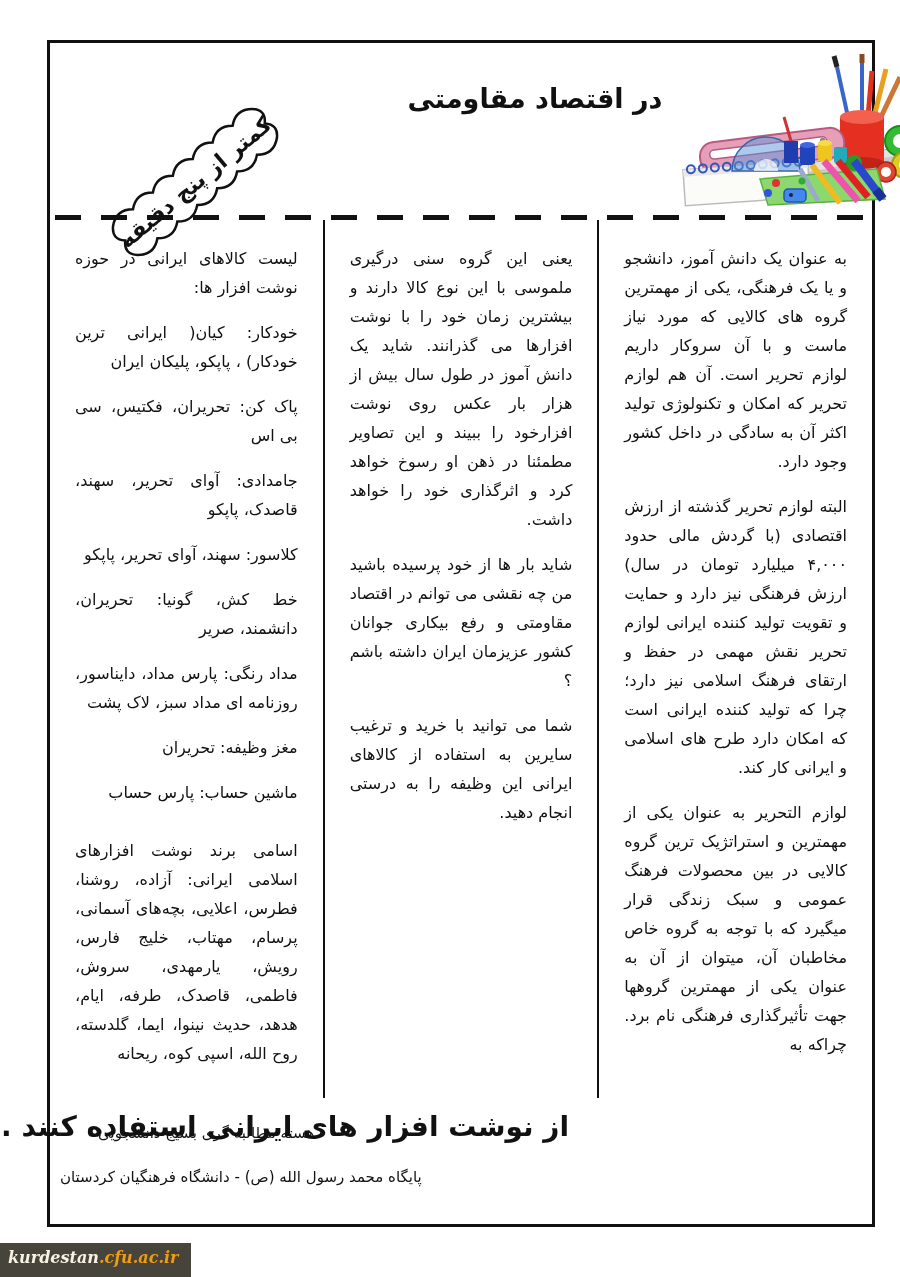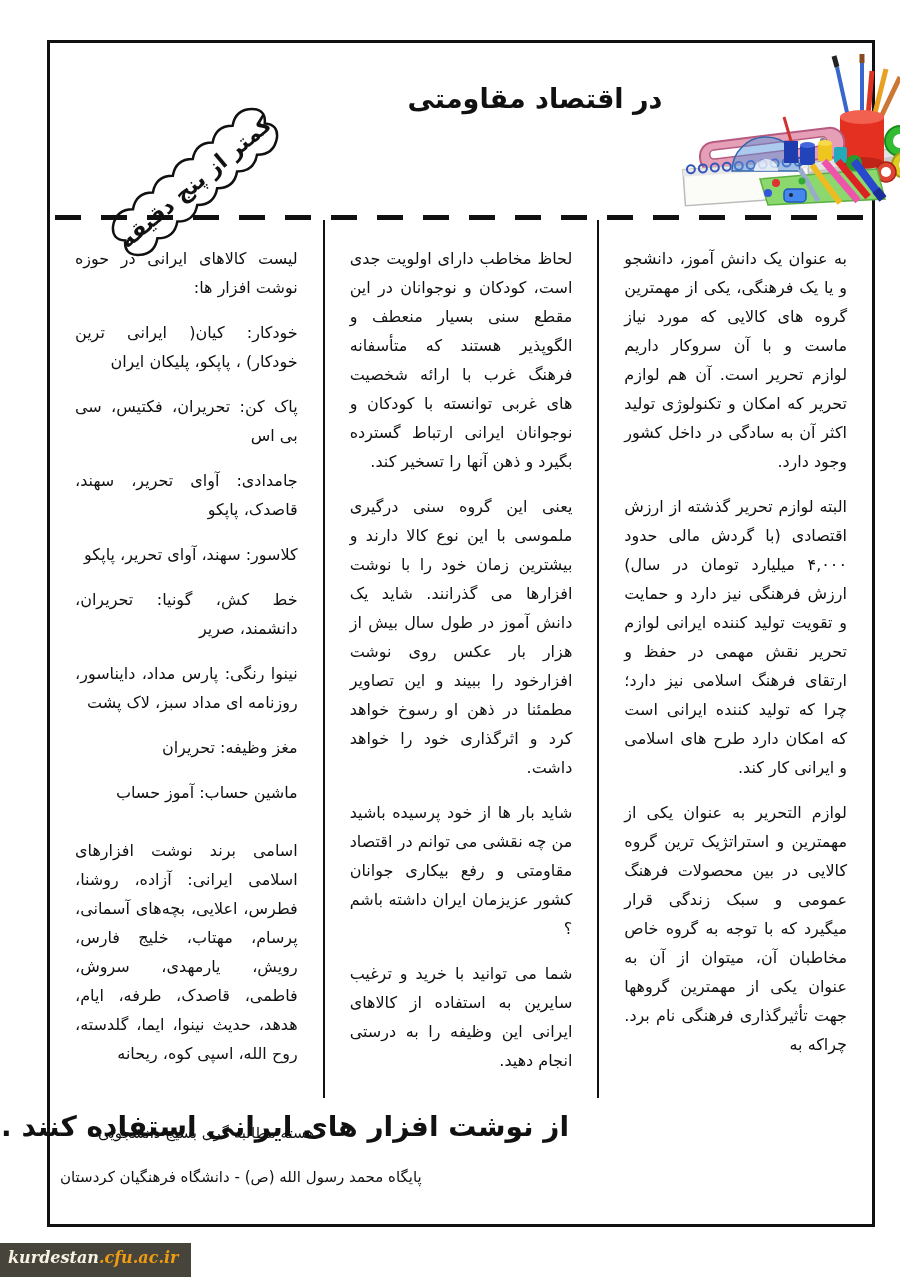--- a/index.html
+++ b/index.html
@@ -165,35 +165,34 @@
 
     <div class="dashes"></div>
 
     <div class="columns">
       <div class="col">
         <p>به عنوان یک دانش آموز، دانشجو و یا یک فرهنگی، یکی از مهمترین گروه های کالایی که مورد نیاز ماست و با آن سروکار داریم لوازم تحریر است. آن هم لوازم تحریر که امکان و تکنولوژی تولید اکثر آن به سادگی در داخل کشور وجود دارد.</p>
         <p>البته لوازم تحریر گذشته از ارزش اقتصادی (با گردش مالی حدود ۴,۰۰۰ میلیارد تومان در سال) ارزش فرهنگی نیز دارد و حمایت و تقویت تولید کننده ایرانی لوازم تحریر نقش مهمی در حفظ و ارتقای فرهنگ اسلامی نیز دارد؛ چرا که تولید کننده ایرانی است که امکان دارد طرح های اسلامی و ایرانی کار کند.</p>
         <p>لوازم التحریر به عنوان یکی از مهمترین و استراتژیک ترین گروه کالایی در بین محصولات فرهنگ عمومی و سبک زندگی قرار میگیرد که با توجه به گروه خاص مخاطبان آن، میتوان از آن به عنوان یکی از مهمترین گروهها جهت تأثیرگذاری فرهنگی نام برد. چراکه به</p>
       </div>
       <div class="col">
-        <p>لحاظ مخاطب دارای اولویت جدی است، کودکان و نوجوانان در این مقطع سنی بسیار منعطف و الگوپذیر هستند که متأسفانه فرهنگ غرب با ارائه شخصیت های غربی توانسته با کودکان و نوجوانان ایرانی ارتباط گسترده بگیرد و ذهن آنها را تسخیر کند.</p>
         <p>یعنی این گروه سنی درگیری ملموسی با این نوع کالا دارند و بیشترین زمان خود را با نوشت افزارها می گذرانند. شاید یک دانش آموز در طول سال بیش از هزار بار عکس روی نوشت افزارخود را ببیند و این تصاویر مطمئنا در ذهن او رسوخ خواهد کرد و اثرگذاری خود را خواهد داشت.</p>
         <p>شاید بار ها از خود پرسیده باشید من چه نقشی می توانم در اقتصاد مقاومتی و رفع بیکاری جوانان کشور عزیزمان ایران داشته باشم ؟</p>
         <p>شما می توانید با خرید و ترغیب سایرین به استفاده از کالاهای ایرانی این وظیفه را به درستی انجام دهید.</p>
       </div>
       <div class="col">
         <p>لیست کالاهای ایرانی در حوزه نوشت افزار ها:</p>
         <p class="item"><b>خودکار:</b> <span>کیان( ایرانی ترین خودکار) ، پاپکو، پلیکان ایران</span></p>
         <p class="item"><b>پاک کن:</b> <span>تحریران، فکتیس، سی بی اس</span></p>
         <p class="item"><b>جامدادی:</b> <span>آوای تحریر، سهند، قاصدک، پاپکو</span></p>
         <p class="item"><b>کلاسور:</b> <span>سهند، آوای تحریر، پاپکو</span></p>
         <p class="item"><b>خط کش، گونیا:</b> <span>تحریران، دانشمند، صریر</span></p>
-        <p class="item"><b>نینوا رنگی:</b> <span>پارس مداد، دایناسور، روزنامه ای مداد سبز، لاک پشت</span></p>
+        <p class="item"><b>مداد رنگی:</b> <span>پارس مداد، دایناسور، روزنامه ای مداد سبز، لاک پشت</span></p>
         <p class="item"><b>مغز وظیفه:</b> <span>تحریران</span></p>
-        <p class="item"><b>ماشین حساب:</b> <span>آموز حساب</span></p>
+        <p class="item"><b>ماشین حساب:</b> <span>پارس حساب</span></p>
         <p class="outro">اسامی برند نوشت افزارهای اسلامی ایرانی: آزاده، روشنا، فطرس، اعلایی، بچه‌های آسمانی، پرسام، مهتاب، خلیج فارس، رویش، یارمهدی، سروش، فاطمی، قاصدک، طرفه، ایام، هدهد، حدیث نینوا، ایما، گلدسته، روح الله، اسپی کوه، ریحانه</p>
       </div>
     </div>
 
     <div class="bottom">
       <div class="row2">
         <div class="st2">از نوشت افزار های ایرانی استفاده کنند .</div>
         <div class="org1">هسته مطالبه گری بسیج دانشجویی</div>
       </div>
       <div class="org2">پایگاه محمد رسول الله (ص) - دانشگاه فرهنگیان کردستان</div>

